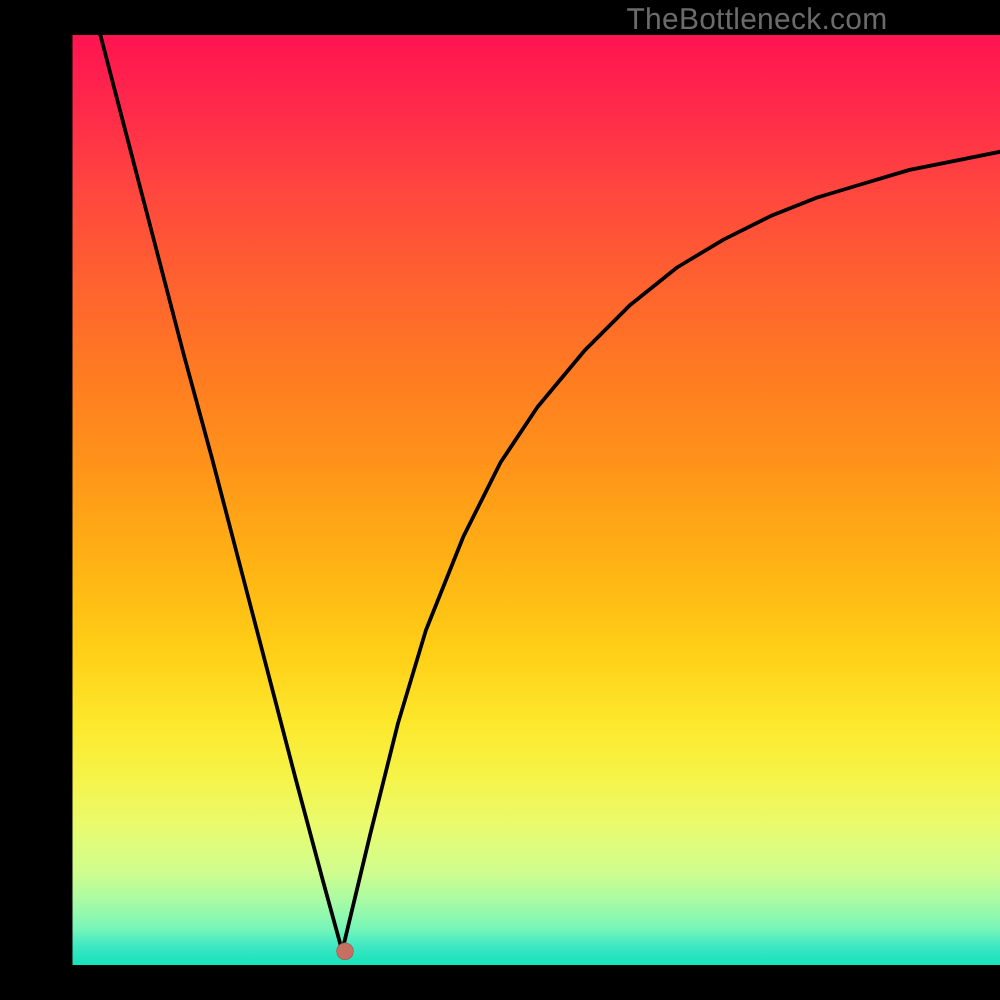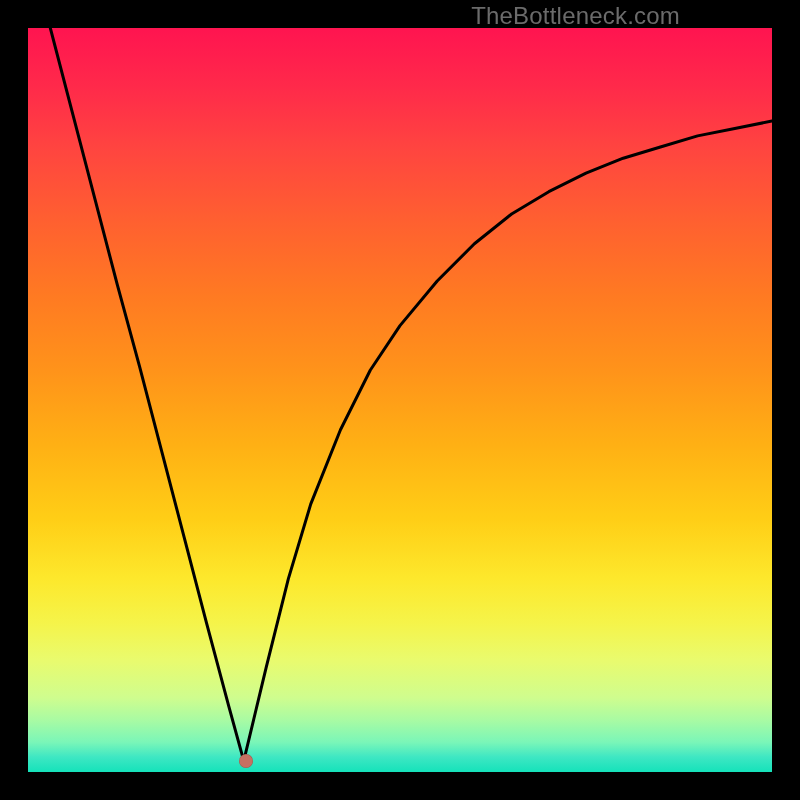--- a/index.html
+++ b/index.html
@@ -9,20 +9,21 @@
     height: 800px;
     background: #000;
     font-family: Arial, Helvetica, sans-serif;
     overflow: hidden;
   }
   .frame {
     position: relative;
     width: 692px;
     height: 800px;
     background: #000;
+    margin-left: 30px;
   }
   .watermark {
     position: absolute;
     top: 2px;
     right: 12px;
     color: #6b6b6b;
     font-size: 24px;
     font-weight: 500;
     letter-spacing: 0.2px;
     z-index: 10;

